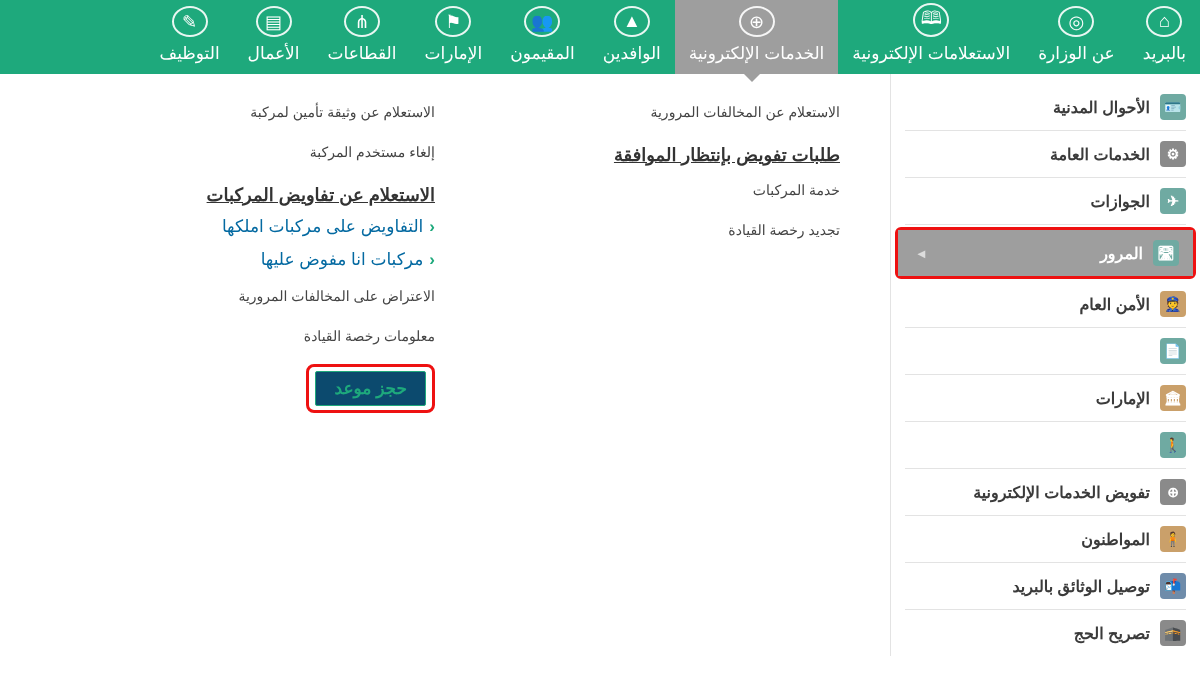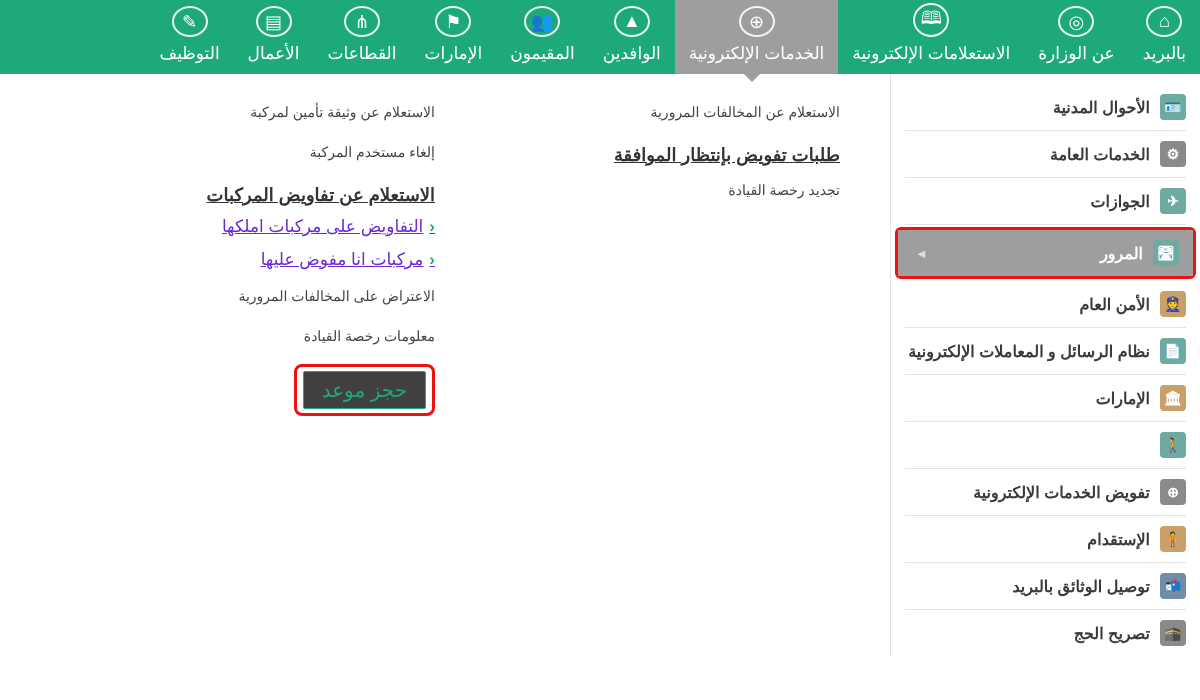--- a/index.html
+++ b/index.html
@@ -17,25 +17,25 @@
 .sidebar .sitem .sic { width:26px; height:26px; margin-left:10px; border-radius:4px; display:flex; align-items:center; justify-content:center; font-size:14px; color:#fff; }
 .sidebar .divider { height:1px; background:#e3e3e3; margin:0 14px; }
 .sidebar .sitem.selected { background:#9e9e9e; color:#fff; }
 .sidebar .sitem.selected .arrow { position:absolute; left:20px; color:#ddd; font-size:14px; }
 .hl-red { border:3px solid #e11; border-radius:6px; margin:2px 4px; }
 
 .content { flex:1; display:flex; padding:18px 20px 0 60px; }
 .col { flex:1; padding:0 30px; }
 .link { color:#444; font-size:14px; padding:12px 0; cursor:pointer; }
 .grouphdr { color:#333; font-weight:700; font-size:18px; padding:12px 0 4px;text-decoration:underline; }
-.sublink { color:#6d28d9; font-size:17px; padding:6px 0; cursor:pointer;text-decoration:underline; }
+.sublink { color:#0369a1; font-size:17px; padding:6px 0; cursor:pointer; }
 .sublink:before { content:"‹"; color:#1ea97c; font-weight:900; margin-left:6px; }
 
 .book-btn-wrap { border:3px solid #e11; border-radius:8px; display:inline-block; padding:4px 6px; margin-top:8px; }
-.book-btn { border:1px solid #1ea97c; color:#1ea97c; background:#404040; padding:6px 18px; font-size:20px; border-radius:2px; cursor:pointer; }
+.book-btn { border:1px solid #1ea97c; color:#1ea97c; background:#0c4a6e; padding:6px 18px; font-size:17px; border-radius:2px; cursor:pointer;font-weight:bold; }
 
 
 .bg-teal{background:#6faaa2}.bg-gray{background:#8a8a8a}.bg-sand{background:#caa06a}.bg-blue{background:#6f8caa}
 </style>
 </head>
 <body>
 
 <div class="topnav" id="topnav">
     <div class="item">
       <div class="icon-circ">⌂</div>
@@ -103,54 +103,54 @@
           <span class="arrow">◂</span>
         </div>
       </div>
       <div class="sitem">
         <div class="sic bg-sand">👮</div>
         <span>الأمن العام</span>
       </div>
       <div class="divider"></div>
       <div class="sitem">
         <div class="sic bg-teal">📄</div>
-        <span>نظام الرسائل و المعاملات الإلكترونية</span>
       </div>
       <div class="divider"></div>
       <div class="sitem">
         <div class="sic bg-sand">🏛</div>
         <span>الإمارات</span>
       </div>
       <div class="divider"></div>
       <div class="sitem">
         <div class="sic bg-teal">🚶</div>
       </div>
       <div class="divider"></div>
       <div class="sitem">
         <div class="sic bg-gray">⊕</div>
         <span>تفويض الخدمات الإلكترونية</span>
       </div>
       <div class="divider"></div>
       <div class="sitem">
         <div class="sic bg-sand">🧍</div>
-        <span>الإستقدام</span>
+        <span>المواطنون</span>
       </div>
       <div class="divider"></div>
       <div class="sitem">
         <div class="sic bg-blue">📬</div>
         <span>توصيل الوثائق بالبريد</span>
       </div>
       <div class="divider"></div>
       <div class="sitem">
         <div class="sic bg-gray">🕋</div>
         <span>تصريح الحج</span>
       </div>
     </div>
 
   <div class="content">
     <div class="col" id="col1">
         <div class="link">الاستعلام عن المخالفات المرورية</div>
         <div class="grouphdr">طلبات تفويض بإنتظار الموافقة</div>
+        <div class="link">خدمة المركبات</div>
         <div class="link">تجديد رخصة القيادة</div>
       </div>
     <div class="col" id="col2"><div class="link">الاستعلام عن وثيقة تأمين لمركبة</div><div class="link">إلغاء مستخدم المركبة</div><div class="grouphdr">الاستعلام عن تفاويض المركبات</div><div class="sublink">التفاويض على مركبات املكها</div><div class="sublink">مركبات انا مفوض عليها</div><div class="link">الاعتراض على المخالفات المرورية</div><div class="link">معلومات رخصة القيادة</div><div class="book-btn-wrap"><button class="book-btn">حجز موعد</button></div></div>
   </div>
 </div>
 
 </body></html>

